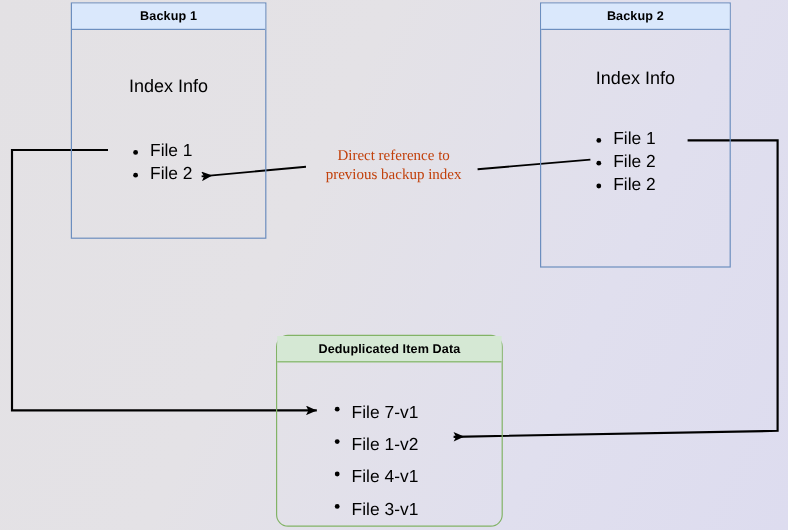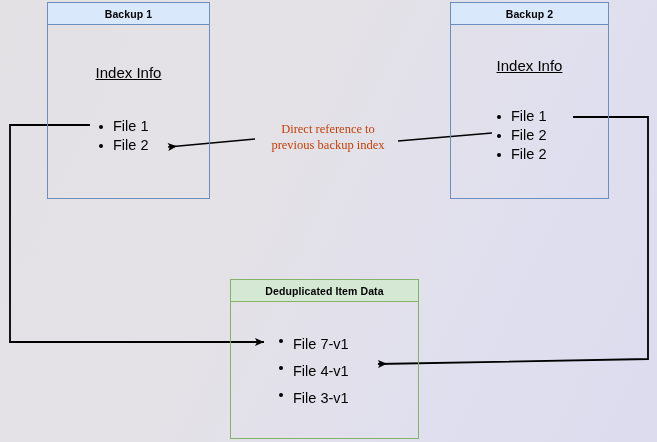--- a/index.html
+++ b/index.html
@@ -50,21 +50,20 @@
     top: 22px;
     bottom: 0;
   }
   .box-subtitle {
     position: absolute;
     left: 0;
     right: 0;
     text-align: center;
     font-size: 15px;
     color: #000;
-    text-decoration: underline;
   }
   ul.file-list {
     position: absolute;
     margin: 0;
     padding: 0;
     list-style: none;
   }
   ul.file-list li {
     position: relative;
     font-size: 14.5px;
@@ -78,20 +77,21 @@
     position: absolute;
     left: 2px;
     top: 8px;
     width: 4px;
     height: 4px;
     border-radius: 50%;
     background: #000;
   }
   .box.green {
     border-color: #82b366;
+    border-radius: 10px;
   }
   .box.green .box-header {
     background: #d5e8d4;
     border-bottom-color: #82b366;
   }
   .edge-label {
     position: absolute;
     text-align: center;
     font-size: 12.5px;
     line-height: 16px;
@@ -130,54 +130,55 @@
 
     <g>
       <path d="M 90 125 L 10 125 L 10 342 L 264 342" fill="none" stroke="#000" stroke-width="1.8" stroke-linejoin="miter" marker-end="url(#arrow-right)"></path>
     </g>
 
     <g>
       <path d="M 573 117 L 648 117 L 648 359 L 378 364" fill="none" stroke="#000" stroke-width="1.8" stroke-linejoin="miter" marker-end="url(#arrow-left)"></path>
     </g>
   </svg>
 
-  <div class="box" style="left:47px; top:2px; width:163px; height:197px;">
+  <div class="box" style="left:59px; top:2px; width:163px; height:197px;">
     <div class="box-header">
       <span>Backup 1</span>
     </div>
     <div class="box-body">
       <div class="box-subtitle" style="top:39px;">Index Info</div>
       <ul class="file-list" style="left:49px; top:92px;">
         <li>File 1</li>
         <li>File 2</li>
       </ul>
     </div>
   </div>
 
-  <div class="box" style="left:450px; top:2px; width:159px; height:197px;">
+  <div class="box" style="left:450px; top:2px; width:159px; height:221px;">
     <div class="box-header">
       <span>Backup 2</span>
     </div>
     <div class="box-body">
       <div class="box-subtitle" style="top:32px;">Index Info</div>
       <ul class="file-list" style="left:44px; top:82px;">
         <li>File 1</li>
         <li>File 2</li>
         <li>File 2</li>
       </ul>
     </div>
   </div>
 
   <div class="box green" style="left:230px; top:279px; width:189px; height:160px;">
     <div class="box-header">
       <span>Deduplicated Item Data</span>
     </div>
     <div class="box-body">
       <ul class="file-list" style="left:46px; top:29px; line-height:27px;">
         <li style="line-height:27px;">File 7-v1</li>
+        <li style="line-height:27px;">File 1-v2</li>
         <li style="line-height:27px;">File 4-v1</li>
         <li style="line-height:27px;">File 3-v1</li>
       </ul>
     </div>
   </div>
 
   <div class="edge-label" style="left:253px; top:121px; width:150px;">Direct reference to
 previous backup index</div>
 
 </div>

